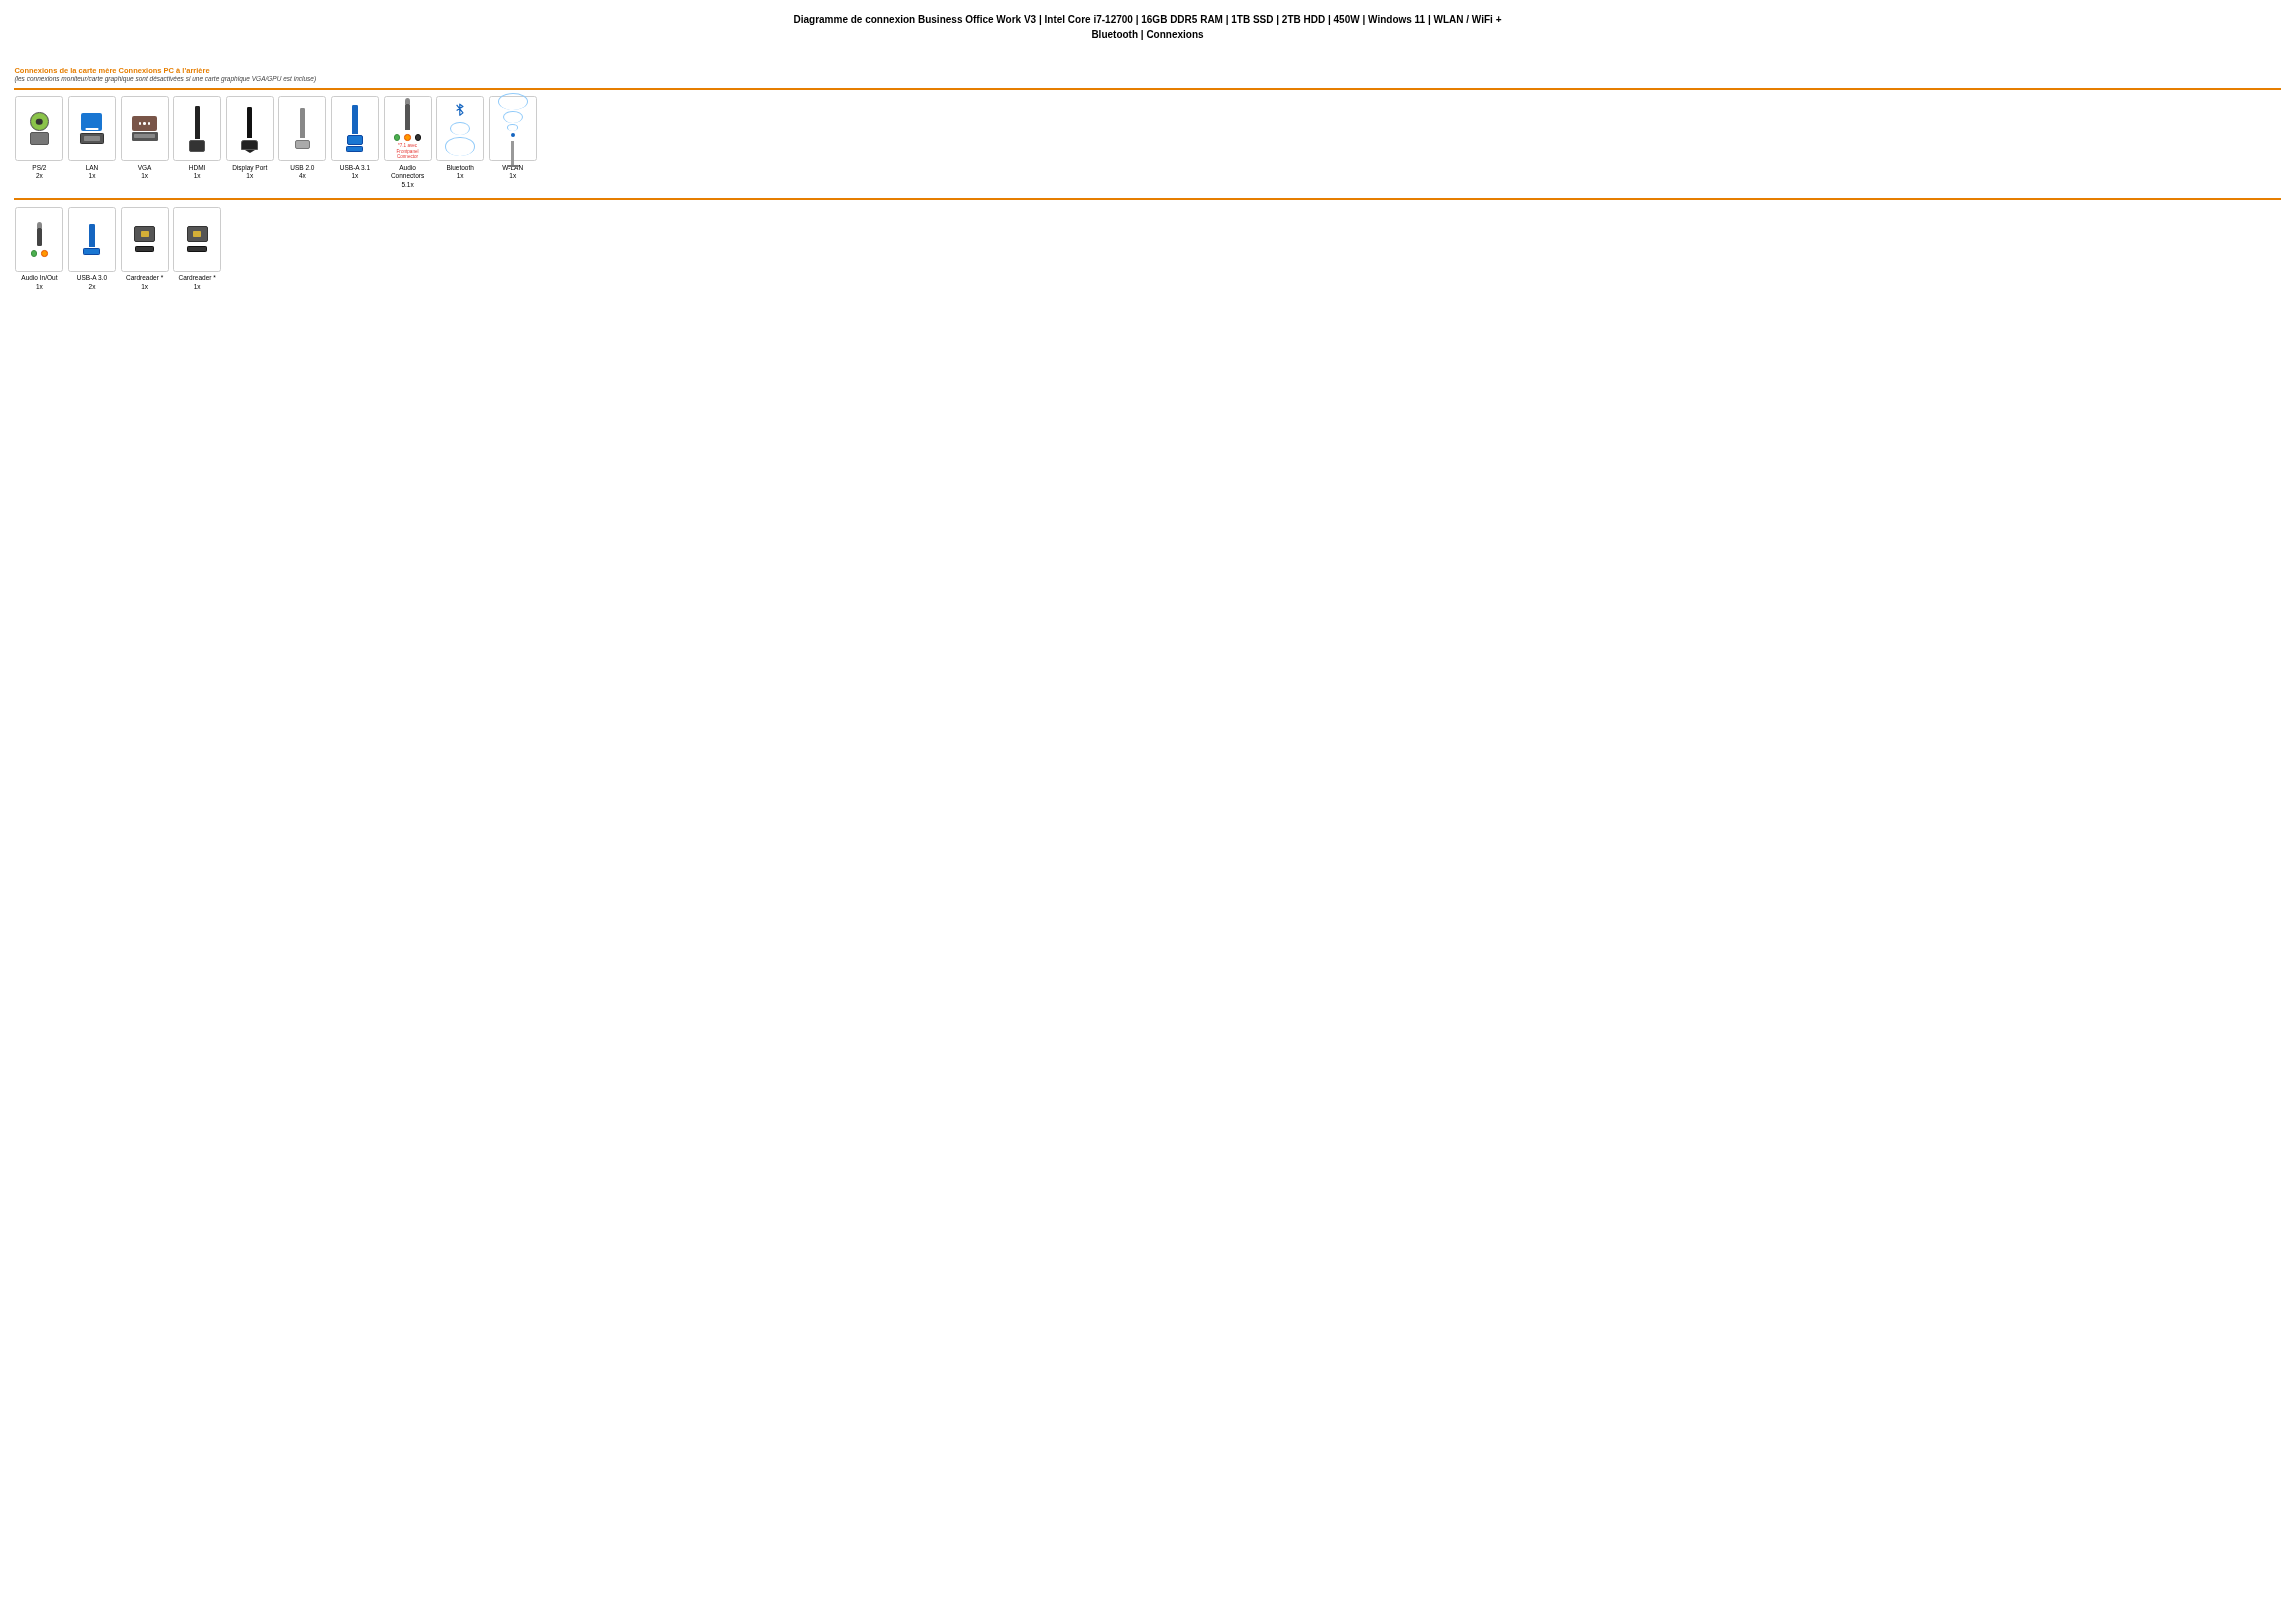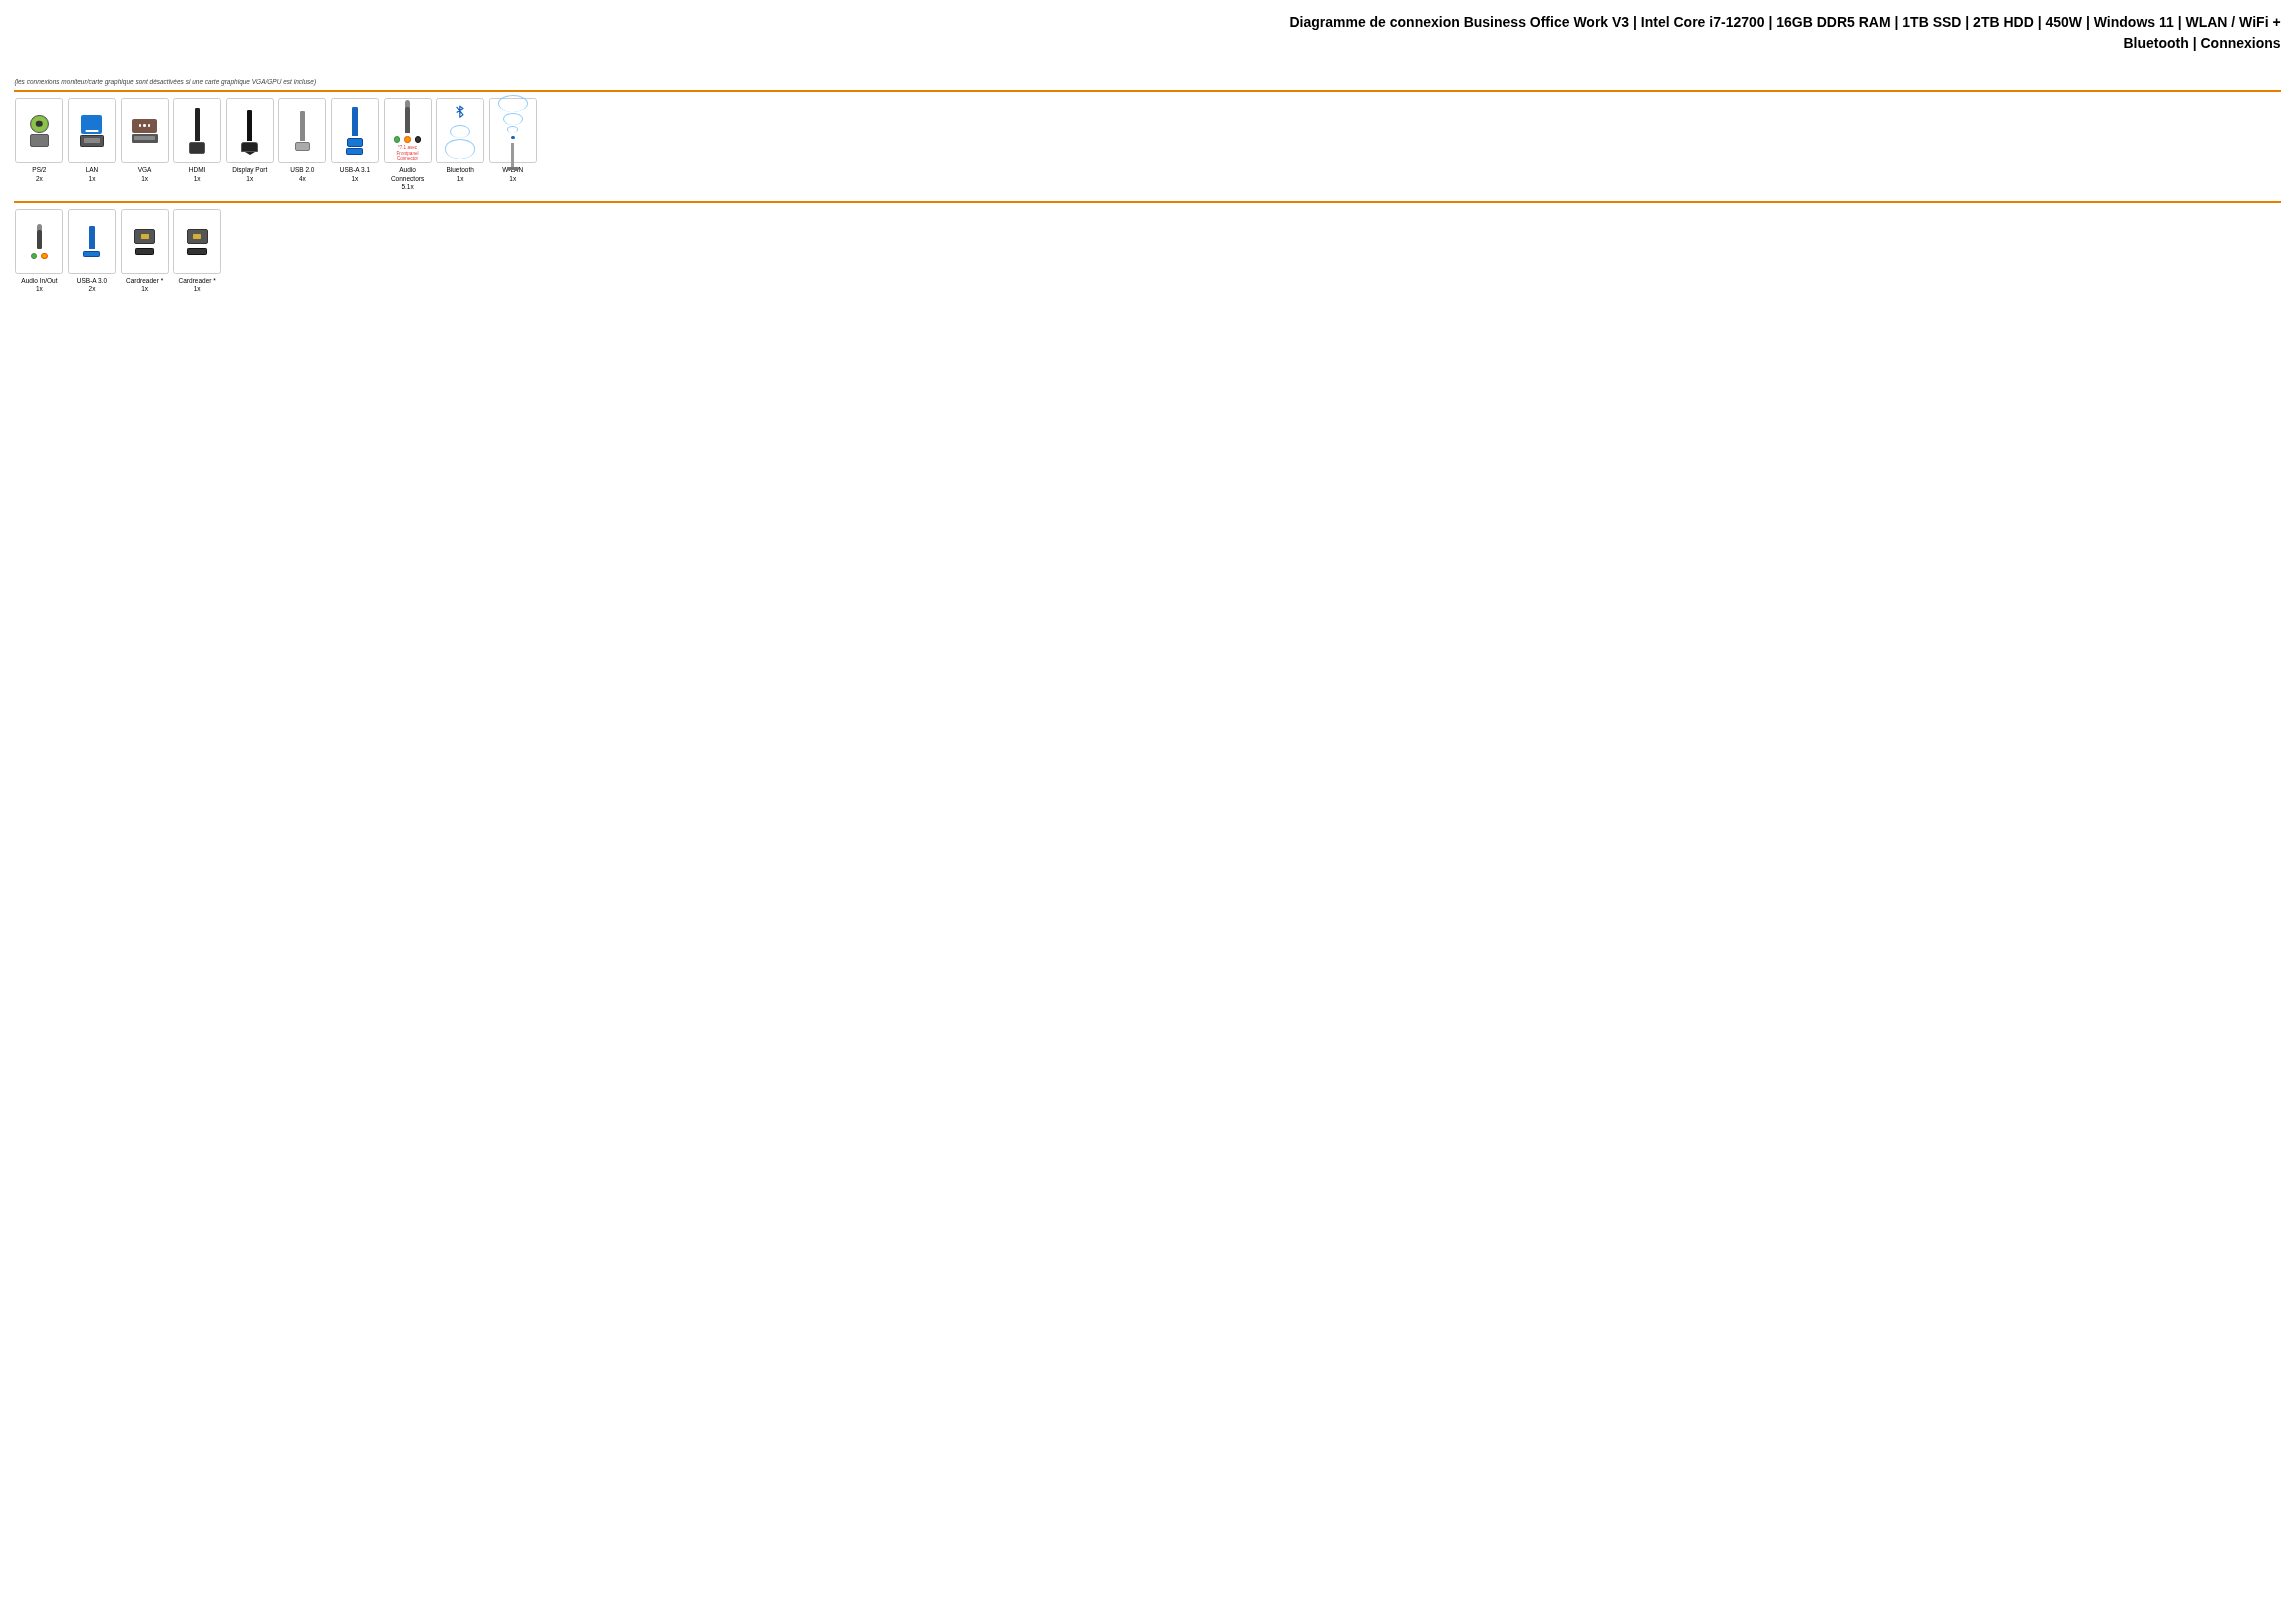--- a/index.html
+++ b/index.html
@@ -6,22 +6,22 @@
     body {
       background: #fff;
       font-family: Arial, sans-serif;
       font-size: 7.2px;
       color: #000;
       padding: 11.8px 14.4px;
     }
 
     .page-title {
       font-weight: bold;
-      font-size: 14px;
-      text-align: right;
+      font-size: 10px;
+      text-align: center;
       margin-bottom: 24px;
       line-height: 1.5;
     }
 
     .section-title {
       font-weight: bold;
       color: #e67e00;
       font-size: 7.5px;
       margin-bottom: 0.7px;
     }
@@ -367,20 +367,21 @@
   </style>
 </head>
 <body>
 
 <div class="page-title">
   <span>Diagramme de connexion Business Office Work V3 | Intel Core i7-12700 | 16GB DDR5 RAM | 1TB SSD | 2TB HDD | 450W | Windows 11 | WLAN / WiFi +</span><br>
   <span>Bluetooth | Connexions</span>
 </div>
 
 <div>
+  <div class="section-title">Connexions de la carte mère Connexions PC à l'arrière</div>
   <div class="section-subtitle">(les connexions moniteur/carte graphique sont désactivées si une carte graphique VGA/GPU est incluse)</div>
   <div class="section-border"></div>
 
   <div class="connectors-grid">
 
     <div class="connector-item">
       <div class="connector-box">
         <div class="icon-area">
           <div class="ps2-top"></div>
           <div class="ps2-bottom"></div>

